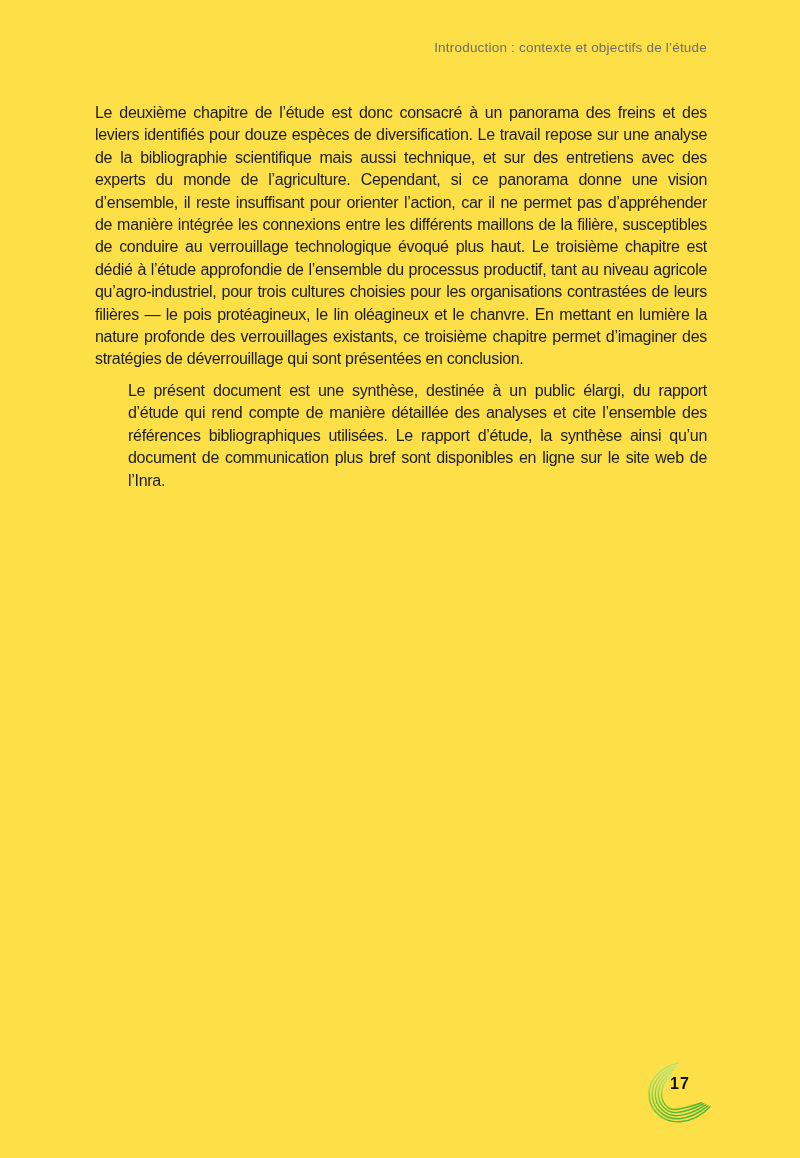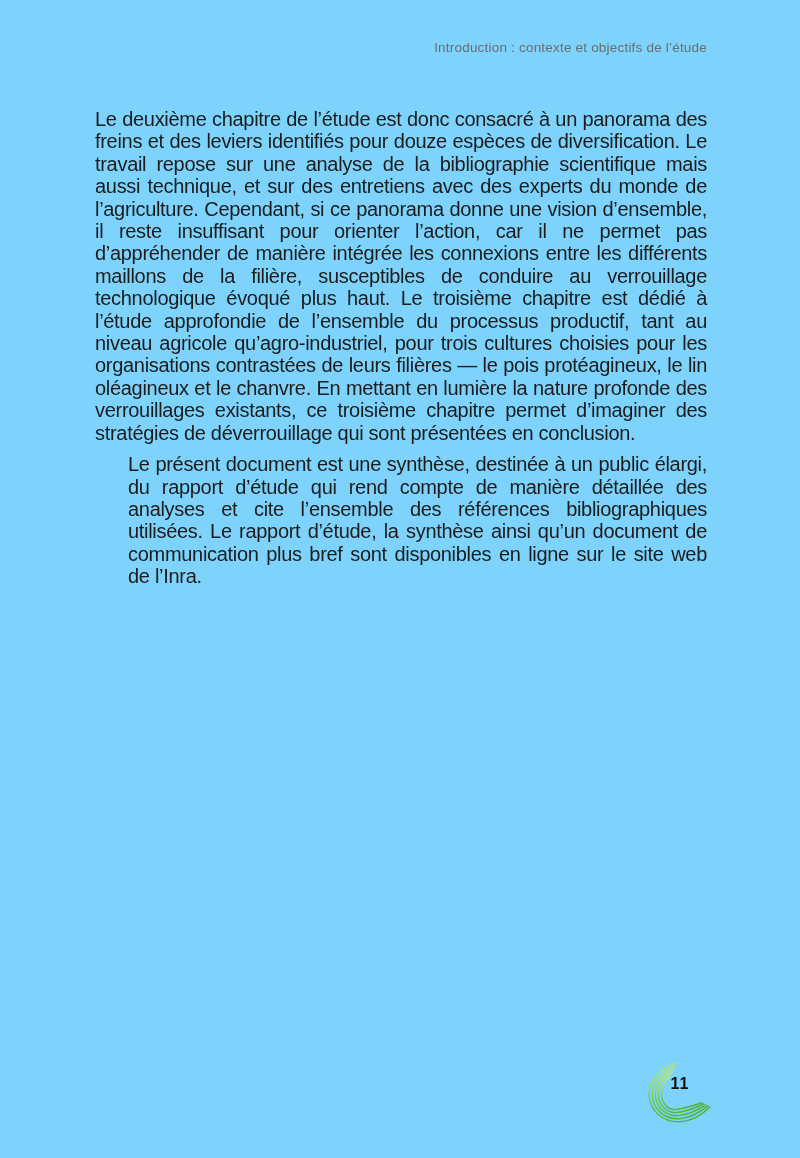--- a/index.html
+++ b/index.html
@@ -4,41 +4,41 @@
 <style>
   html, body {
     margin: 0;
     padding: 0;
     background: #ffffff;
   }
   .page {
     position: relative;
     width: 800px;
     height: 1158px;
-    background: #7dd3fc;
+    background: #fde047;
     overflow: hidden;
     font-family: "Liberation Sans", sans-serif;
   }
   .running-head {
     position: absolute;
     top: 40px;
     left: 95px;
     width: 612px;
     text-align: right;
     font-size: 13.5px;
     letter-spacing: 0.2px;
     color: #6d6d6d;
   }
   .body-text {
     position: absolute;
-    top: 108px;
+    top: 102px;
     left: 95px;
     width: 612px;
     color: #1c1c1c;
-    font-size: 20px;
+    font-size: 16px;
     line-height: 22.4px;
     letter-spacing: -0.3px;
     text-align: justify;
   }
   .body-text p {
     margin: 0;
   }
   .body-text p + p {
     margin-top: 9px;
     margin-left: 33px;
@@ -91,16 +91,16 @@
         </linearGradient>
       </defs>
       <g fill="none" stroke="url(#swirlGrad)" stroke-width="1.4" stroke-linecap="round">
         <path d="M 31,1 C 14,5 3,17 3,31 C 3,47 17,59 33,58 C 45,57.2 55,51 62,43.5"></path>
         <path d="M 29,4 C 15.5,8 6,19 6,31 C 6,45 18,56 32,55 C 43,54 52.5,48.8 60,42.5"></path>
         <path d="M 27,7 C 17,11 9,20.5 9,31 C 9,43 19,53 31,52 C 41,51 50,46.8 58,41.5"></path>
         <path d="M 25,10.5 C 18,14 12,22 12,31 C 12,41 20,50 30,49 C 39,48 47.5,44.8 56,40.5"></path>
         <path d="M 23.5,14 C 19,17 15,23.5 15,31 C 15,39 21,47 29,46 C 37,45 45,42.8 54,39.5"></path>
       </g>
     </svg>
-    <span class="page-number">11</span>
+    <span class="page-number">17</span>
   </div>
 
 </div>
 
 </body></html>

